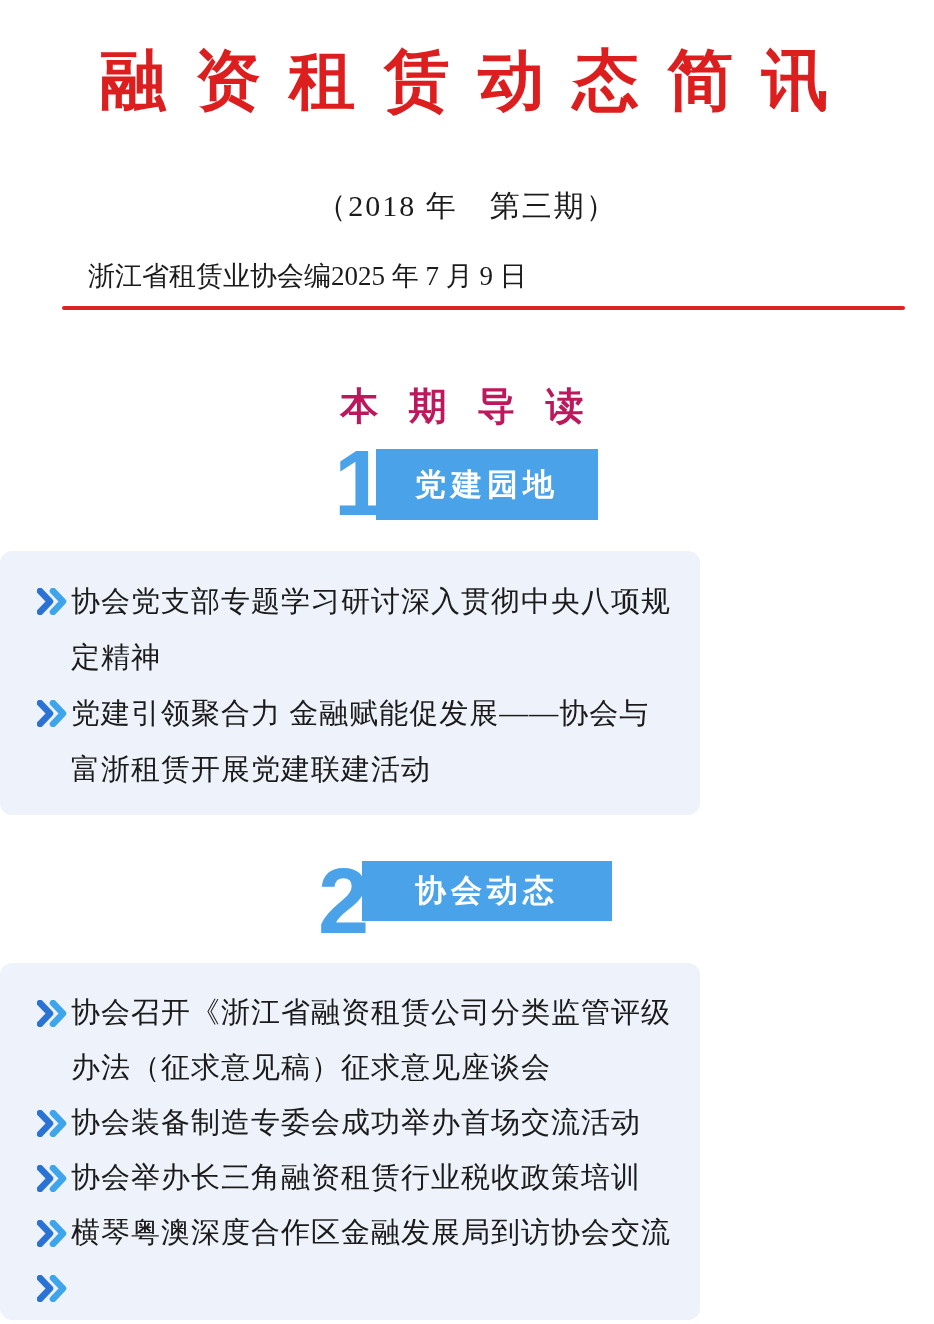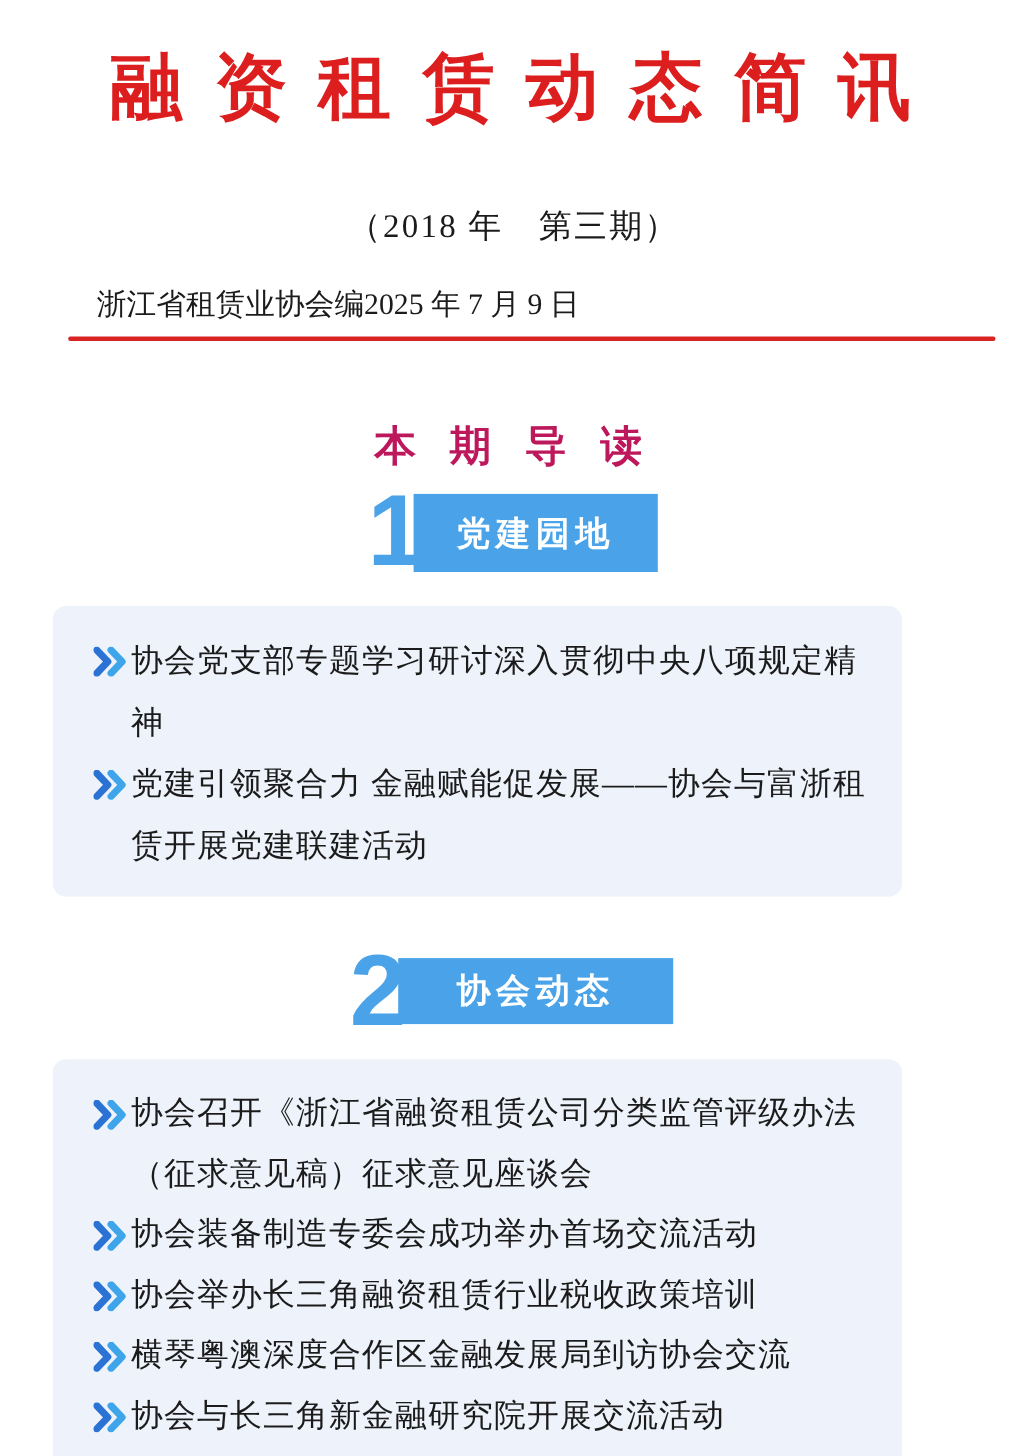--- a/index.html
+++ b/index.html
@@ -91,24 +91,23 @@
     font-family:"Liberation Sans", sans-serif;
     font-weight:bold;
     font-size:31px;
     letter-spacing:5px;
     display:flex;
     align-items:center;
     justify-content:center;
     white-space:nowrap;
   }
   .sec1 .sec-banner{left:376px;top:8px;width:222px;height:71px;}
-  .sec2 .sec-banner{left:362px;top:16px;width:250px;height:60px;}
+  .sec2 .sec-banner{left:362px;top:6px;width:250px;height:60px;}
   .items-box{
-    margin-left:48px;
-    width:772px;
+    width:700px;
     background:var(--box-bg);
     border-radius:12px;
     padding:22px 28px 18px 37px;
   }
   .items-box.box1{margin-top:24px;}
   .items-box.box2{margin-top:22px;}
   .item{
     display:flex;
     align-items:flex-start;
   }
@@ -211,17 +210,16 @@
       </span>
       <span class="item-text">横琴粤澳深度合作区金融发展局到访协会交流</span>
     </div>
     <div class="item">
       <span class="bullet">
         <svg width="30" height="27" viewBox="0 0 30 27">
             <polyline points="3,3 13,13.5 3,24" fill="none" stroke="#2a72d3" stroke-width="6.5" stroke-linecap="round" stroke-linejoin="round"></polyline>
             <polyline points="16,3 26,13.5 16,24" fill="none" stroke="#3ea5ea" stroke-width="6.5" stroke-linecap="round" stroke-linejoin="round"></polyline>
           </svg>
       </span>
-      <span class="item-text">协会与长三角新金融研究院开展交流活动</span>
     </div>
   </div>
 
 </div>
 
 </body></html>

